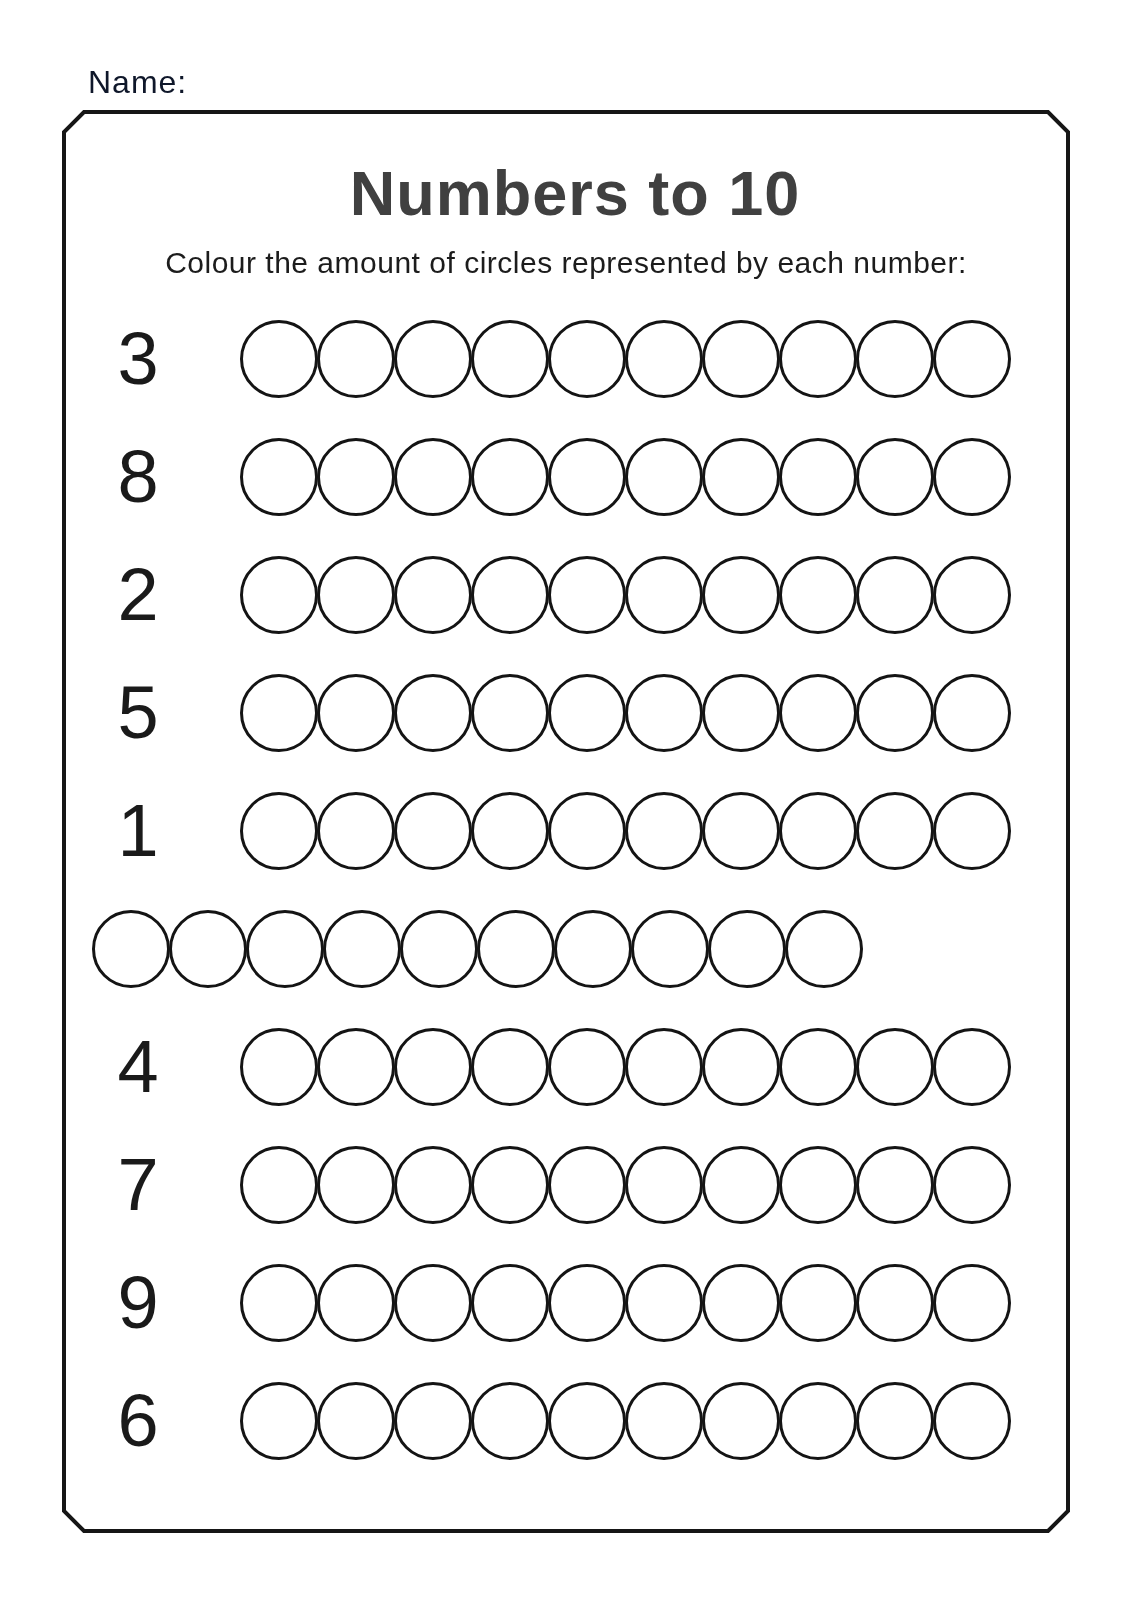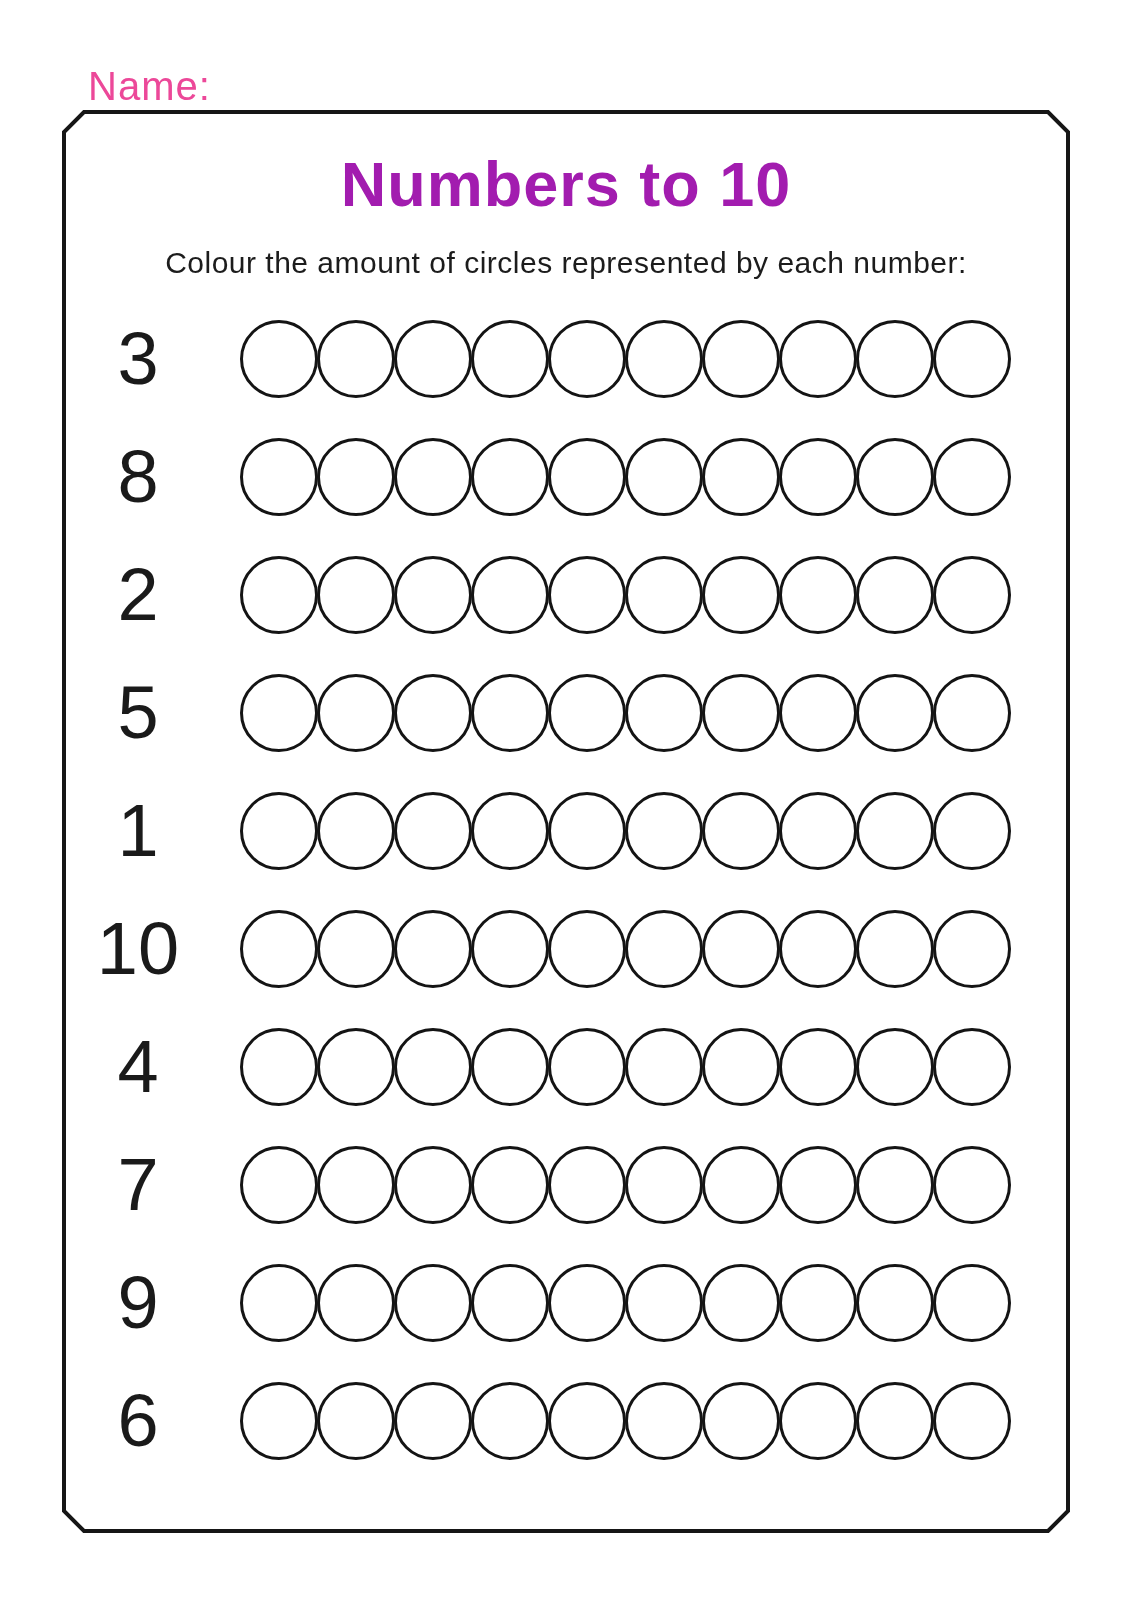--- a/index.html
+++ b/index.html
@@ -12,41 +12,41 @@
     width: 1131px;
     height: 1600px;
     background: #ffffff;
     font-family: "Liberation Sans", sans-serif;
     overflow: hidden;
   }
   .name-label {
     position: absolute;
     left: 88px;
     top: 64px;
-    font-size: 40px;
+    font-size: 32px;
     font-weight: 400;
     letter-spacing: 1px;
-    color: #ec4899;
+    color: #0f172a;
   }
   .frame {
     position: absolute;
     left: 62px;
     top: 110px;
   }
   .worksheet-title {
     position: absolute;
     left: 64px;
     top: 148px;
     width: 1004px;
-    margin: 0;
+    margin: 9px;
     text-align: center;
     font-size: 63px;
     font-weight: 800;
     letter-spacing: 1px;
-    color: #a21caf;
+    color: #404040;
   }
   .worksheet-instruction {
     position: absolute;
     left: 64px;
     top: 246px;
     width: 1004px;
     margin: 0;
     text-align: center;
     font-size: 30px;
     font-weight: 400;
@@ -177,21 +177,20 @@
           <div class="circle"></div>
           <div class="circle"></div>
           <div class="circle"></div>
           <div class="circle"></div>
           <div class="circle"></div>
           <div class="circle"></div>
         </div>
   </div>
 
   <div class="row">
-    <div class="row-number">10</div>
     <div class="circles">
           <div class="circle"></div>
           <div class="circle"></div>
           <div class="circle"></div>
           <div class="circle"></div>
           <div class="circle"></div>
           <div class="circle"></div>
           <div class="circle"></div>
           <div class="circle"></div>
           <div class="circle"></div>

